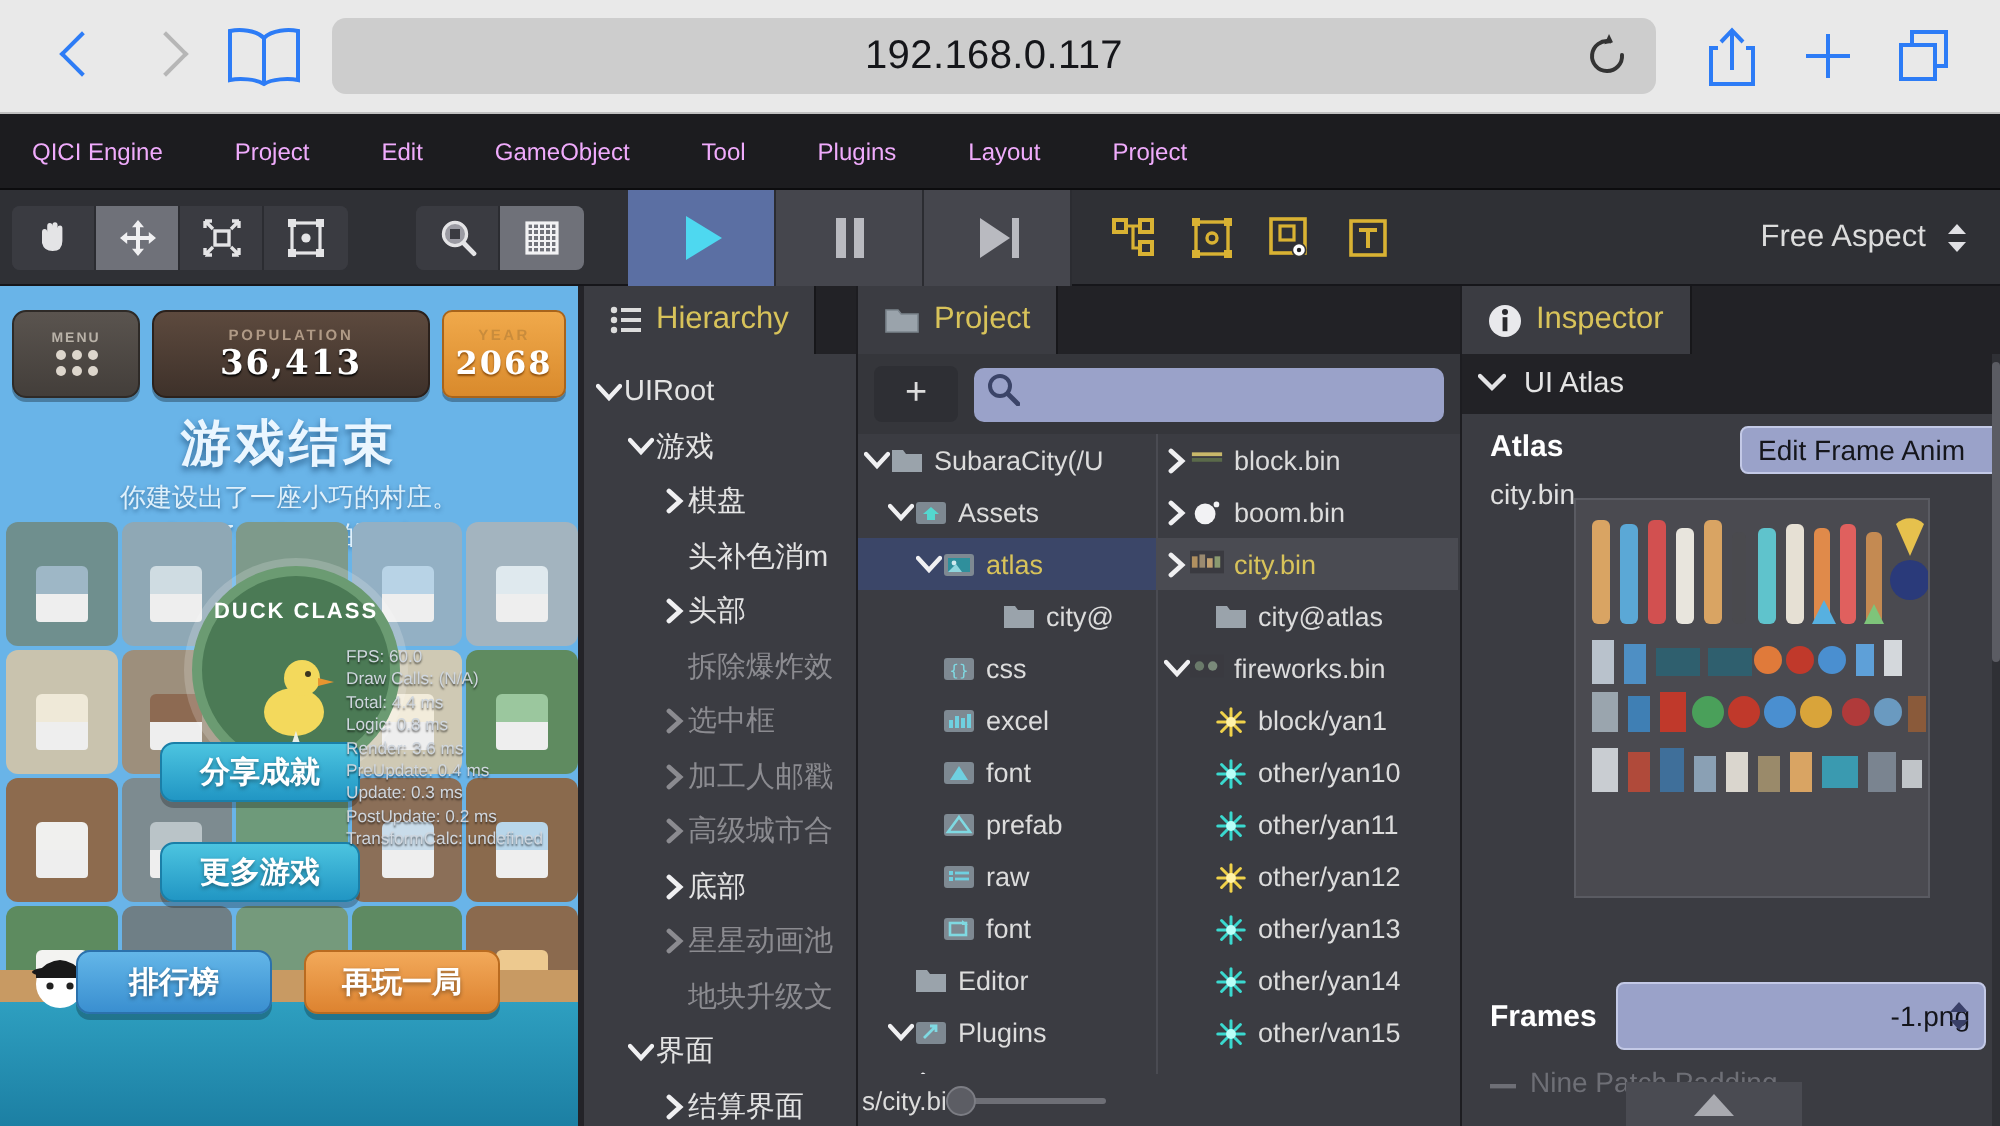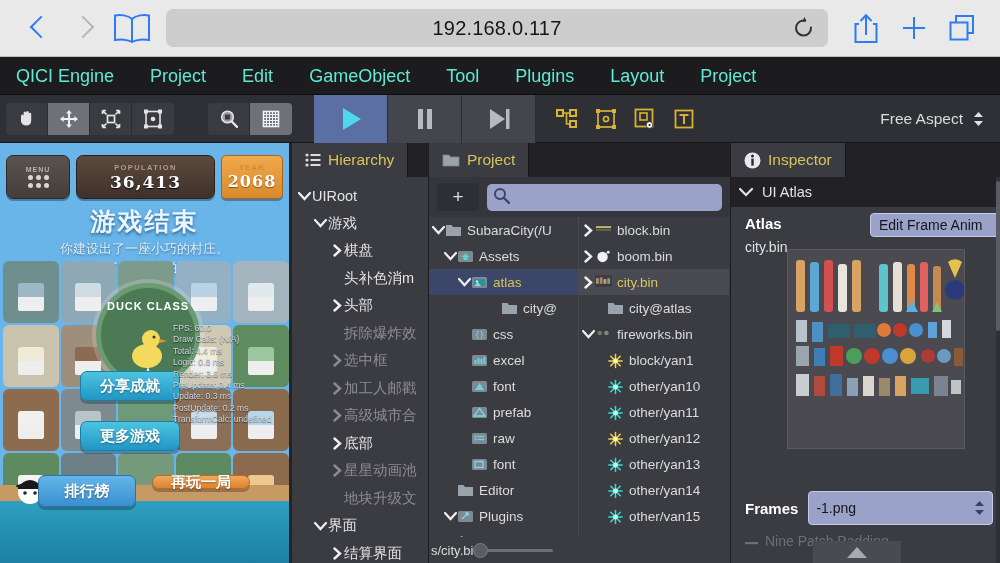--- a/index.html
+++ b/index.html
@@ -33,21 +33,21 @@
   .url-text { letter-spacing: .2px; }
   .reload { position: absolute; right: 14px; top: 50%; transform: translateY(-50%); }
   .tool-icon { width: 48px; display: flex; align-items: center; justify-content: center; }
 
   
   .menubar {
     height: 38px; background: #1c1c1f; display: flex; align-items: center;
     padding-left: 10px; border-bottom: 1px solid #0c0c0e;
   }
   .menu-item {
-    color: #5eead4; font-size: 18px; padding: 0 18px; line-height: 38px;
+    color: #f0abfc; font-size: 12px; padding: 0 18px; line-height: 38px;
     white-space: nowrap; cursor: default;
   }
   .menu-item:first-child { padding-left: 6px; }
 
   
   .toolbar {
     height: 48px; background: #2f3035; display: flex; align-items: center;
     padding: 0 6px; border-bottom: 1px solid #16161a;
   }
   .tgroup { display: flex; align-items: center; background: #3a3b41; border-radius: 4px; overflow: hidden; margin-right: 6px; }
@@ -141,21 +141,21 @@
     position: absolute; border-radius: 7px; color: #fff; font-size: 15px; font-weight: bold;
     display: flex; align-items: center; justify-content: center;
     text-shadow: 0 1px 2px rgba(0,0,0,.4); box-shadow: 0 3px 0 rgba(0,0,0,.25);
   }
   .gbtn.share { left: 80px; top: 228px; width: 100px; height: 30px;
                 background: linear-gradient(#4cc4e0,#2196c4); border: 1.5px solid #1a7fa8; }
   .gbtn.more { left: 80px; top: 278px; width: 100px; height: 30px;
                background: linear-gradient(#4cc4e0,#2196c4); border: 1.5px solid #1a7fa8; }
   .gbtn.rank { left: 38px; top: 332px; width: 98px; height: 32px;
                background: linear-gradient(#63b6e8,#3a8fd0); border: 1.5px solid #2b71ac; }
-  .gbtn.again { left: 152px; top: 332px; width: 98px; height: 14px;
+  .gbtn.again { left: 152px; top: 332px; width: 98px; height: 32px;
                 background: linear-gradient(#f2a95a,#dd8330); border: 1.5px solid #b96b20; }
   .avatar { position: absolute; left: 14px; top: 332px; width: 32px; height: 32px; }
   .rankcount { position: absolute; left: 42px; top: 334px; color: #fff; font-size: 13px;
                font-weight: bold; text-shadow: 0 1px 2px #000; }
   .stats {
     position: absolute; right: 4px; top: 180px; width: 112px;
     color: #cfd6de; font-size: 8.6px; line-height: 11.4px; text-align: left;
     text-shadow: 0 1px 1px rgba(0,0,0,.6);
   }
 
@@ -218,21 +218,21 @@
   .edit-btn { background: #9aa2c9; border: 1px solid #c3c9e6; border-radius: 4px;
               color: #15161c; font-size: 14px; padding: 3px 8px; white-space: nowrap;
               position: absolute; left: 139px; top: 36px; width: 150px; overflow: hidden; }
   .atlas-preview { position: absolute; left: 56px; top: 72px; width: 178px; height: 200px;
                    background: #4a4a50; border: 1px solid #5a5b62; overflow: hidden; }
   .frames-row { position: absolute; left: 14px; bottom: 38px; display: flex;
                 align-items: center; gap: 10px; width: 248px; }
   .frames-label { color: #fff; font-size: 15px; font-weight: bold; }
   .frames-select { flex: 1; height: 24px; background: #9aa2c9; border: 1px solid #c3c9e6;
                    border-radius: 4px; display: flex; align-items: center; padding: 16px 7px;
-                   color: #14151b; font-size: 14px; position: relative; }
+                   color: #14151b; font-size: 14px; position: relative; justify-content: flex-end; }
   .frames-select .stepper { position: absolute; right: 7px; }
   .nine-patch { position: absolute; left: 14px; bottom: 14px; color: #6e6f76;
                 font-size: 14px; display: flex; align-items: center; gap: 7px; }
   .scroll-up-tab { position: absolute; left: 82px; bottom: 0; width: 88px; height: 22px;
                    background: #4a4b52; display: flex; align-items: center; justify-content: center; }
 
   .vscroll { position: absolute; right: 0; top: 0; width: 4px; height: 100%; background: #2f3035; }
   .vscroll i { position: absolute; left: 0; width: 4px; background: #5b5c63; border-radius: 2px; }
 </style>
 </head>

